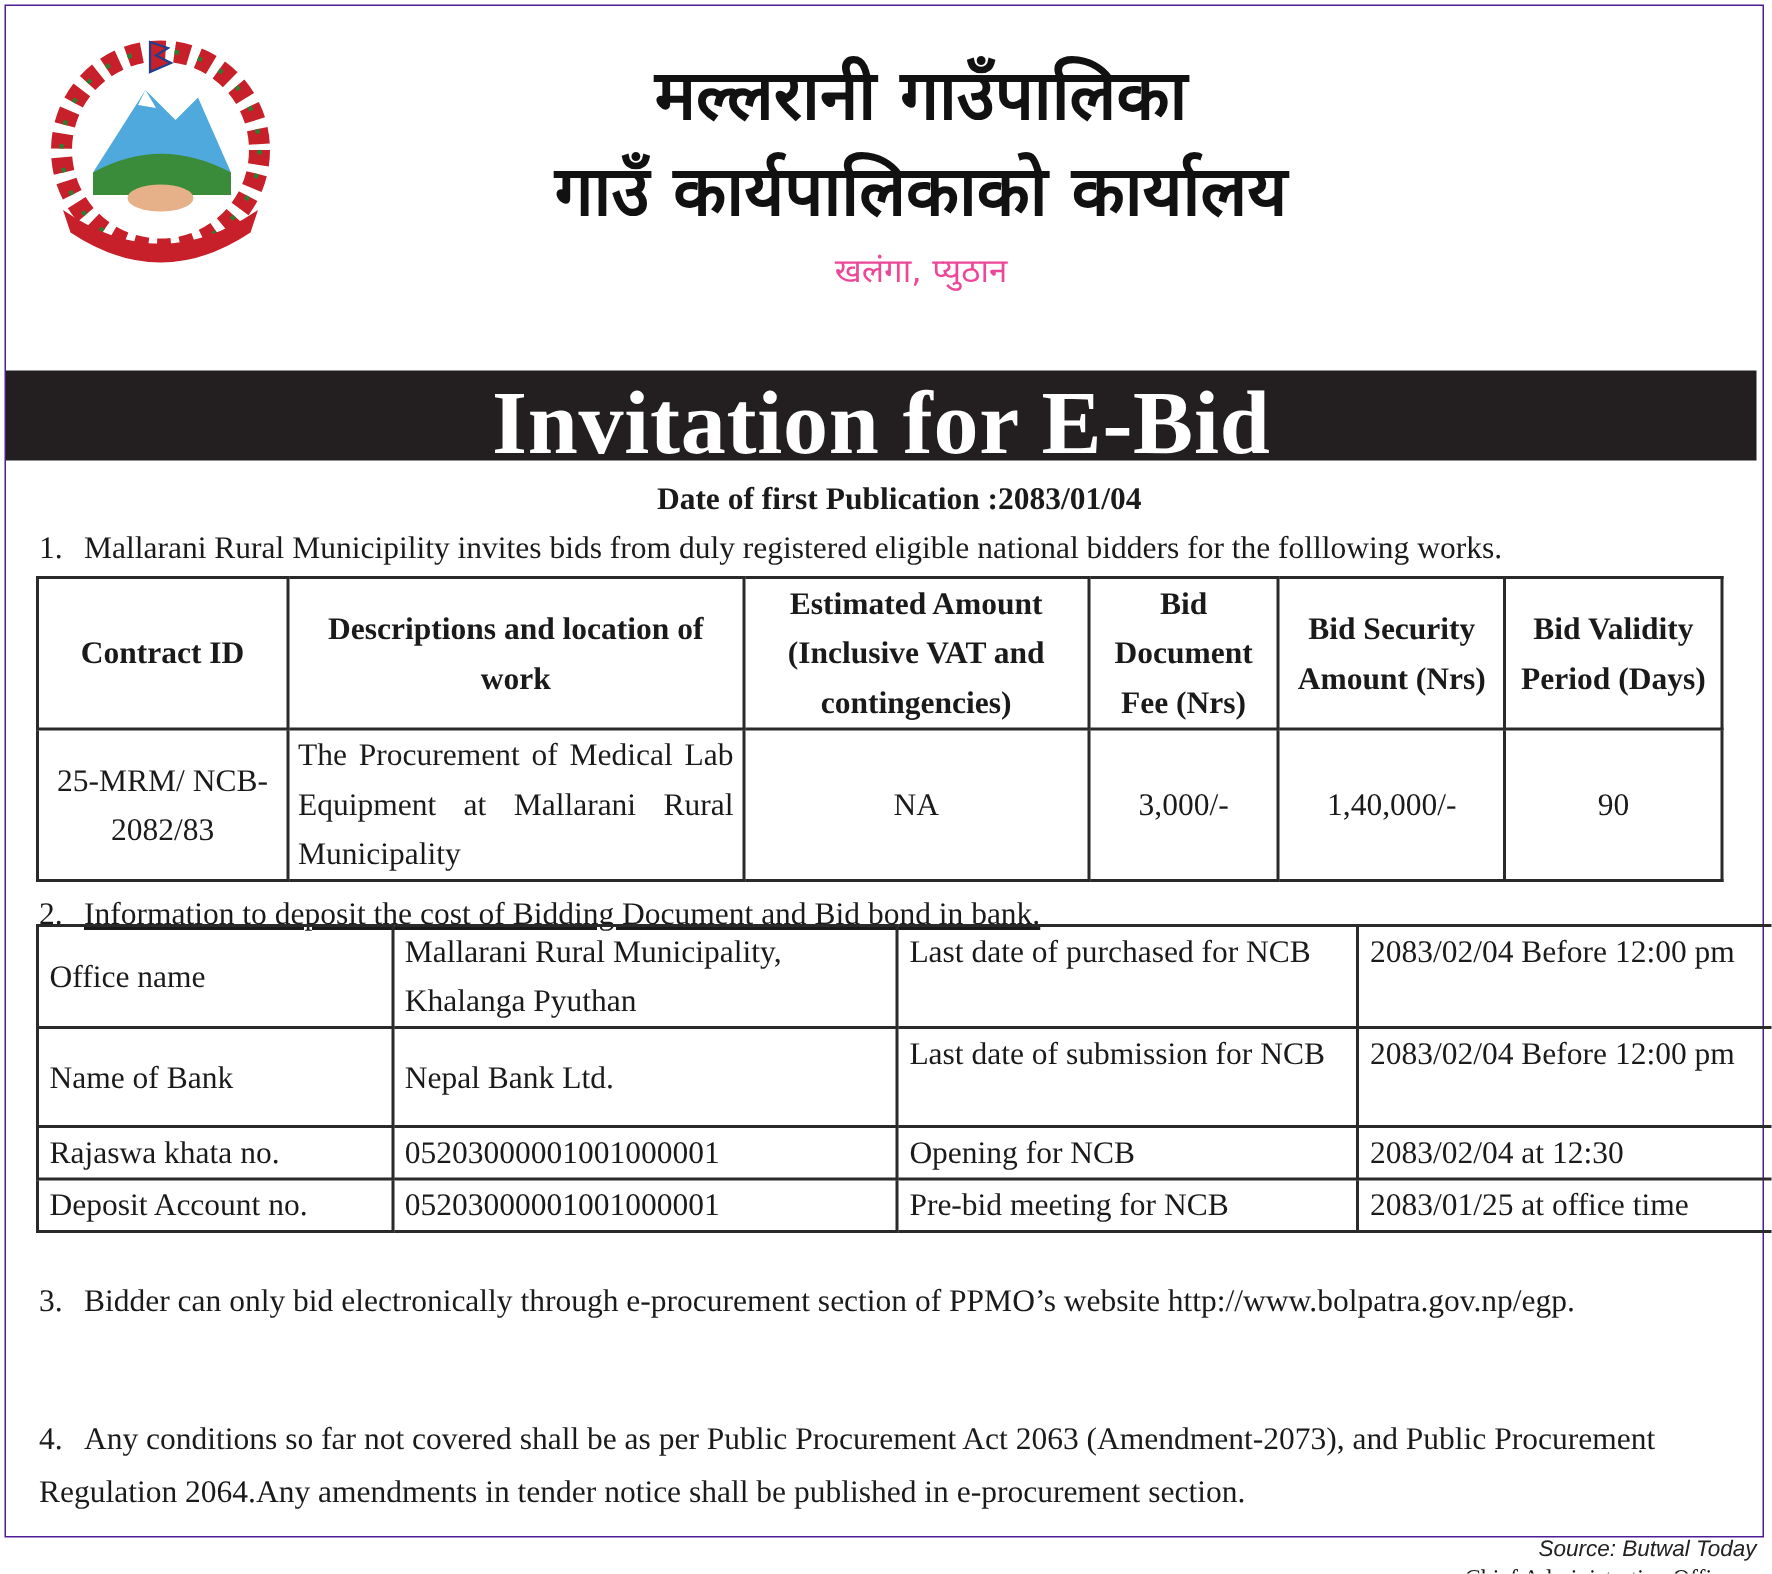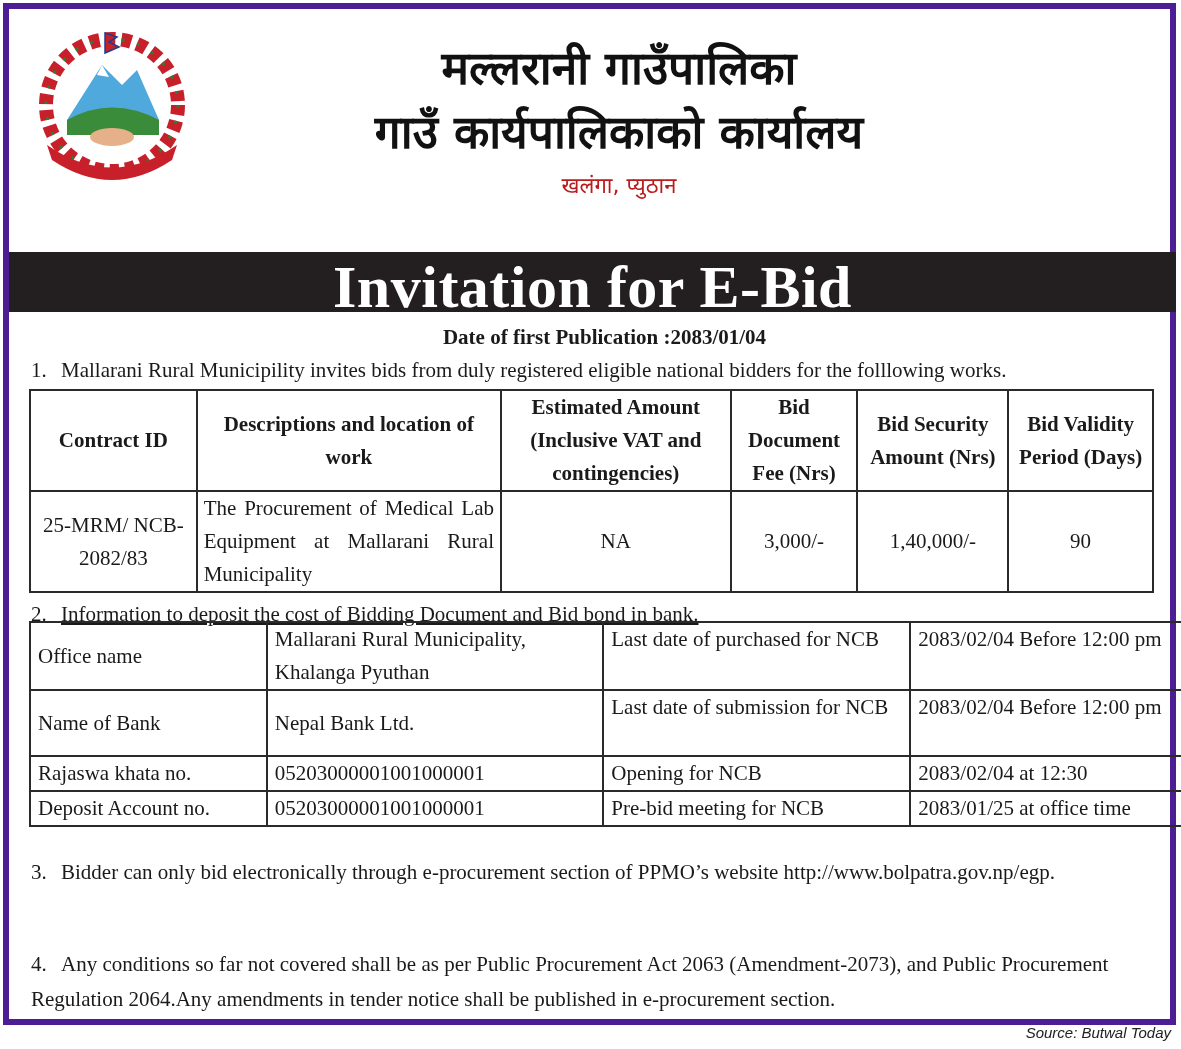--- a/index.html
+++ b/index.html
@@ -1,34 +1,34 @@
 <!DOCTYPE html>
 <html><head>
 <meta charset="utf-8">
 <style>
   * { box-sizing: border-box; margin: 0; padding: 0; }
   html, body { width: 1181px; height: 1049px; background: #ffffff; overflow: hidden; }
   body { font-family: "Liberation Serif", serif; color: #1a1a1a; position: relative; }
 
   .frame {
     position: absolute; left: 3px; top: 3px; width: 1173px; height: 1022px;
-    border: 6px solid #4c1d95; background: #fff;
+    border: 1px solid #4c1d95; background: #fff;
   }
   .emblem {
     position: absolute; left: 18px; top: 16px; width: 170px; height: 165px;
   }
   .head-title {
     position: absolute; left: 230px; width: 760px; text-align: center;
     font-family: "DejaVu Sans", sans-serif; font-weight: bold; color: #111;
   }
   .head-title.l1 { top: 26px; font-size: 46px; }
   .head-title.l2 { top: 90px; font-size: 46px; }
   .head-sub {
     position: absolute; left: 230px; width: 760px; text-align: center;
-    font-family: "DejaVu Sans", sans-serif; font-size: 22px; color: #b91c1c;
+    font-family: "DejaVu Sans", sans-serif; font-size: 22px; color: #ec4899;
   }
   .head-sub.s1 { top: 160px; }
   .head-sub.s2 { top: 200px; }
 
   .banner {
     position: absolute; left: 0; top: 243px; width: 1167px; height: 60px;
     background: #231f20; color: #fff; text-align: center;
     font-family: "Liberation Serif", serif; font-weight: bold; font-size: 60px;
     line-height: 70px; letter-spacing: 0.5px;
   }

